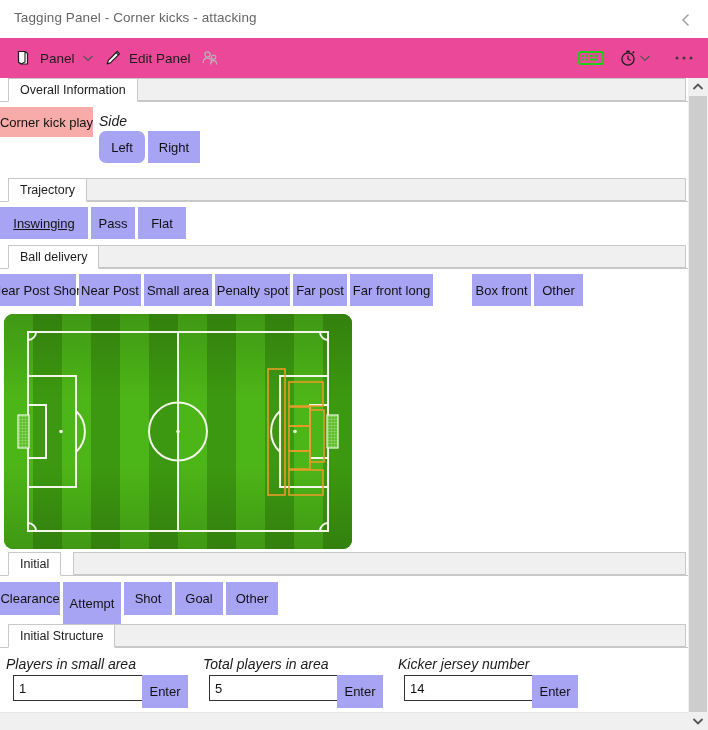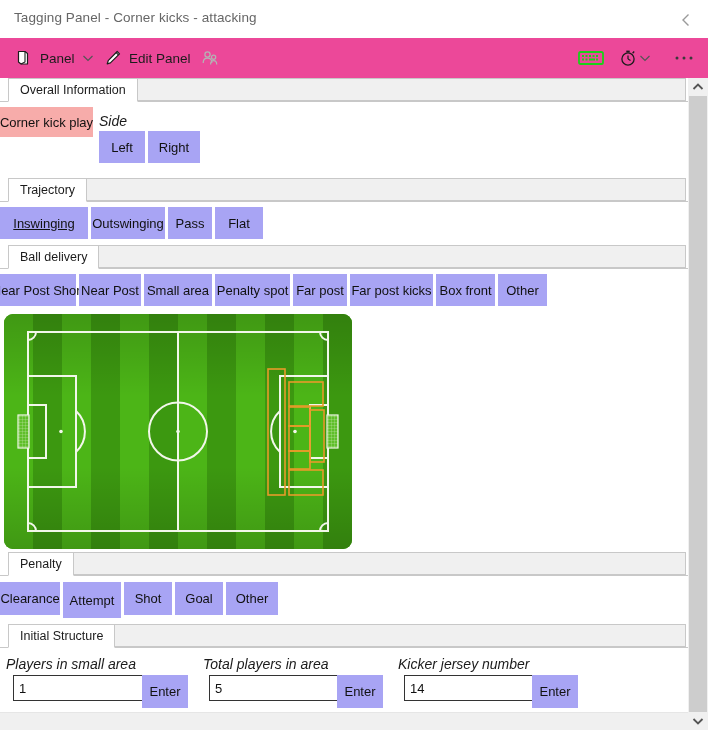--- a/index.html
+++ b/index.html
@@ -237,54 +237,53 @@
   <div class="content">
 
     <div class="group" style="height:100px;">
       <div class="group-tabstrip">
         <div class="group-tab">Overall Information</div>
         <div class="group-tabrest" style="left:132px; right:2px;"></div>
       </div>
       <div class="group-body" style="height:75px;">
         <div class="tag selected-pink" style="position:absolute; left:0px; top:5px; width:93px;">Corner kick play</div>
         <div class="field-label" style="position:absolute; left:99px; top:11px;">Side</div>
-        <div class="tag" style="position:absolute; left:99px; top:29px; width:46px; height:32px;">Left</div>
+        <div class="tag" style="position:absolute; left:99px; top:29px; width:46px; height:32px;border-radius:7px;">Left</div>
         <div class="tag" style="position:absolute; left:148px; top:29px; width:52px; height:32px;">Right</div>
       </div>
     </div>
 
     <div class="group" style="height:67px;">
       <div class="group-tabstrip">
         <div class="group-tab">Trajectory</div>
         <div class="group-tabrest" style="left:78px; right:2px;"></div>
       </div>
       <div class="group-body" style="height:42px; padding-top:5px;">
         <div class="tagrow" style="margin-left:0;">
           <div class="tag" style="width:88px;height:32px;text-decoration:underline;">Inswinging</div>
-          <div class="tag" style="width:74px;height:32px;">Outswinging</div>
           <div class="tag" style="width:44px;height:32px;">Pass</div>
           <div class="tag" style="width:48px;height:32px;">Flat</div>
         </div>
       </div>
     </div>
 
     <div class="group" style="height:307px;">
       <div class="group-tabstrip">
         <div class="group-tab">Ball delivery</div>
         <div class="group-tabrest" style="left:96px; right:2px;"></div>
       </div>
       <div class="group-body" style="height:282px; padding-top:5px;">
         <div class="tagrow">
           <div class="tag" style="width:76px;height:32px;">Near Post Short</div>
           <div class="tag" style="width:62px;height:32px;">Near Post</div>
           <div class="tag" style="width:68px;height:32px;">Small area</div>
           <div class="tag" style="width:75px;height:32px;">Penalty spot</div>
           <div class="tag" style="width:54px;height:32px;">Far post</div>
-          <div class="tag" style="width:83px;height:32px;">Far post kicks</div>
-          <div class="tag" style="width:59px;height:32px;">Box front</div>
+          <div class="tag" style="width:83px;height:32px;">Far front long</div>
+          <div class="tag" style="width:59px;height:32px;margin-left:36px;">Box front</div>
           <div class="tag" style="width:49px;height:32px;">Other</div>
         </div>
 
         <div class="pitch-wrap">
           <svg class="pitch-svg" viewBox="0 0 348 235" preserveAspectRatio="none">
             <defs>
               <linearGradient id="vig" x1="0" y1="0" x2="0" y2="1">
                 <stop offset="0%" stop-color="#000000" stop-opacity="0.16"></stop>
                 <stop offset="35%" stop-color="#000000" stop-opacity="0.0"></stop>
                 <stop offset="65%" stop-color="#000000" stop-opacity="0.0"></stop>
@@ -347,27 +346,27 @@
               <rect x="306" y="96" width="14" height="52"></rect>
               <rect x="285" y="156" width="34" height="25"></rect>
             </g>
           </svg>
         </div>
       </div>
     </div>
 
     <div class="group" style="height:72px;">
       <div class="group-tabstrip">
-        <div class="group-tab">Penalty</div>
+        <div class="group-tab">Initial</div>
         <div class="group-tabrest" style="left:73px; right:2px;"></div>
       </div>
       <div class="group-body" style="height:47px; padding-top:6px;">
         <div class="tagrow">
           <div class="tag" style="width:60px;height:33px;">Clearance</div>
-          <div class="tag" style="width:58px;height:36px;">Attempt</div>
+          <div class="tag" style="width:58px;height:42px;">Attempt</div>
           <div class="tag" style="width:48px;height:33px;">Shot</div>
           <div class="tag" style="width:48px;height:33px;">Goal</div>
           <div class="tag" style="width:52px;height:33px;">Other</div>
         </div>
       </div>
     </div>
 
     <div class="group" style="height:88px;">
       <div class="group-tabstrip">
         <div class="group-tab">Initial Structure</div>

